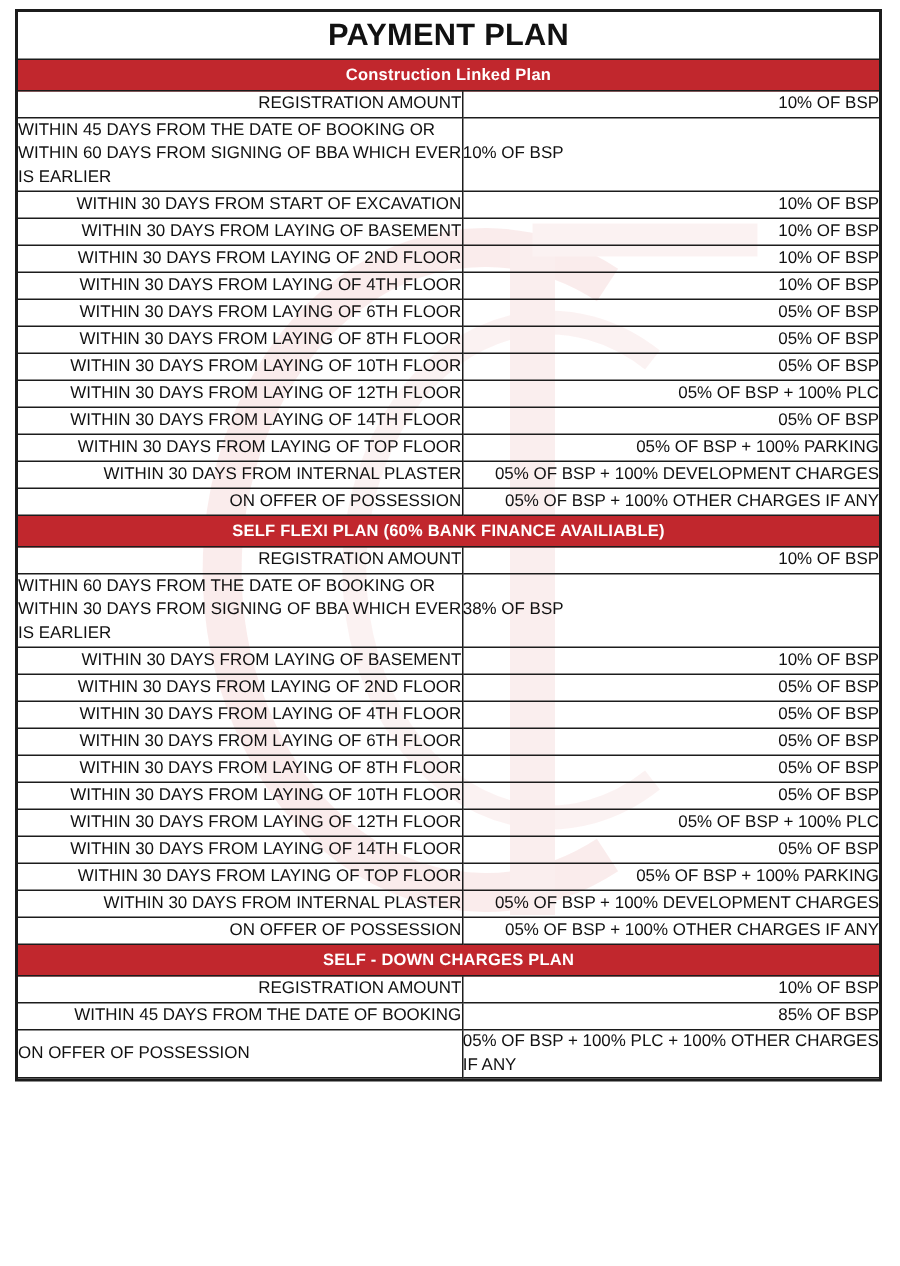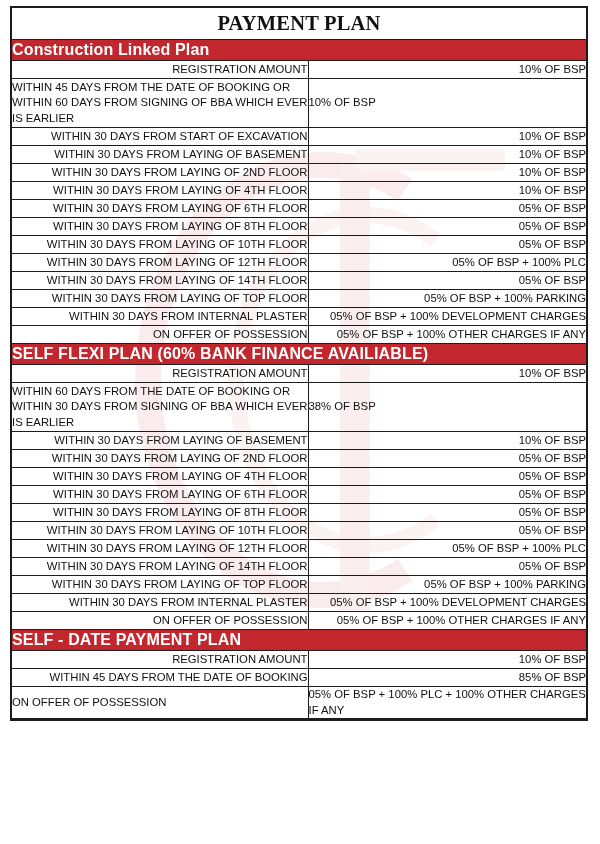--- a/index.html
+++ b/index.html
@@ -58,29 +58,29 @@
   .title-cell {
     height: 31px;
     text-align: center;
     font-size: 20.5px;
     font-weight: bold;
     letter-spacing: 0.2px;
     color: #111111;
     border-top: none !important;
     border-left: none !important;
     border-right: none !important;
-    font-family: Liberation Serif, serif;
   }
 
   
   .section-cell {
     background: #c1272d !important;
     color: #ffffff;
+    text-align: center;
     height: 20px;
-    font-size: 16px;
+    font-size: 11px;
     font-weight: bold;
     letter-spacing: 0.15px;
     border-left: none !important;
     border-right: none !important;
     border-top: 1px solid #1c1c1c;
     border-bottom: 1px solid #1c1c1c;
   }
 
   
   .c-left, .c-right {
@@ -244,21 +244,21 @@
         </tr>
         <tr class="r-norm">
           <td class="c-left">WITHIN 30 DAYS FROM INTERNAL PLASTER</td>
           <td class="c-right">05% OF BSP + 100% DEVELOPMENT CHARGES</td>
         </tr>
         <tr class="r-norm">
           <td class="c-left">ON OFFER OF POSSESSION</td>
           <td class="c-right">05% OF BSP + 100% OTHER CHARGES IF ANY</td>
         </tr>
         <tr>
-          <td class="section-cell" colspan="2">SELF - DATE PAYMENT PLAN</td>
+          <td class="section-cell" colspan="2">SELF - DOWN CHARGES PLAN</td>
         </tr>
         <tr class="r-norm">
           <td class="c-left">REGISTRATION AMOUNT</td>
           <td class="c-right">10% OF BSP</td>
         </tr>
         <tr class="r-norm">
           <td class="c-left">WITHIN 45 DAYS FROM THE DATE OF BOOKING</td>
           <td class="c-right">85% OF BSP</td>
         </tr>
         <tr class="r-two">

